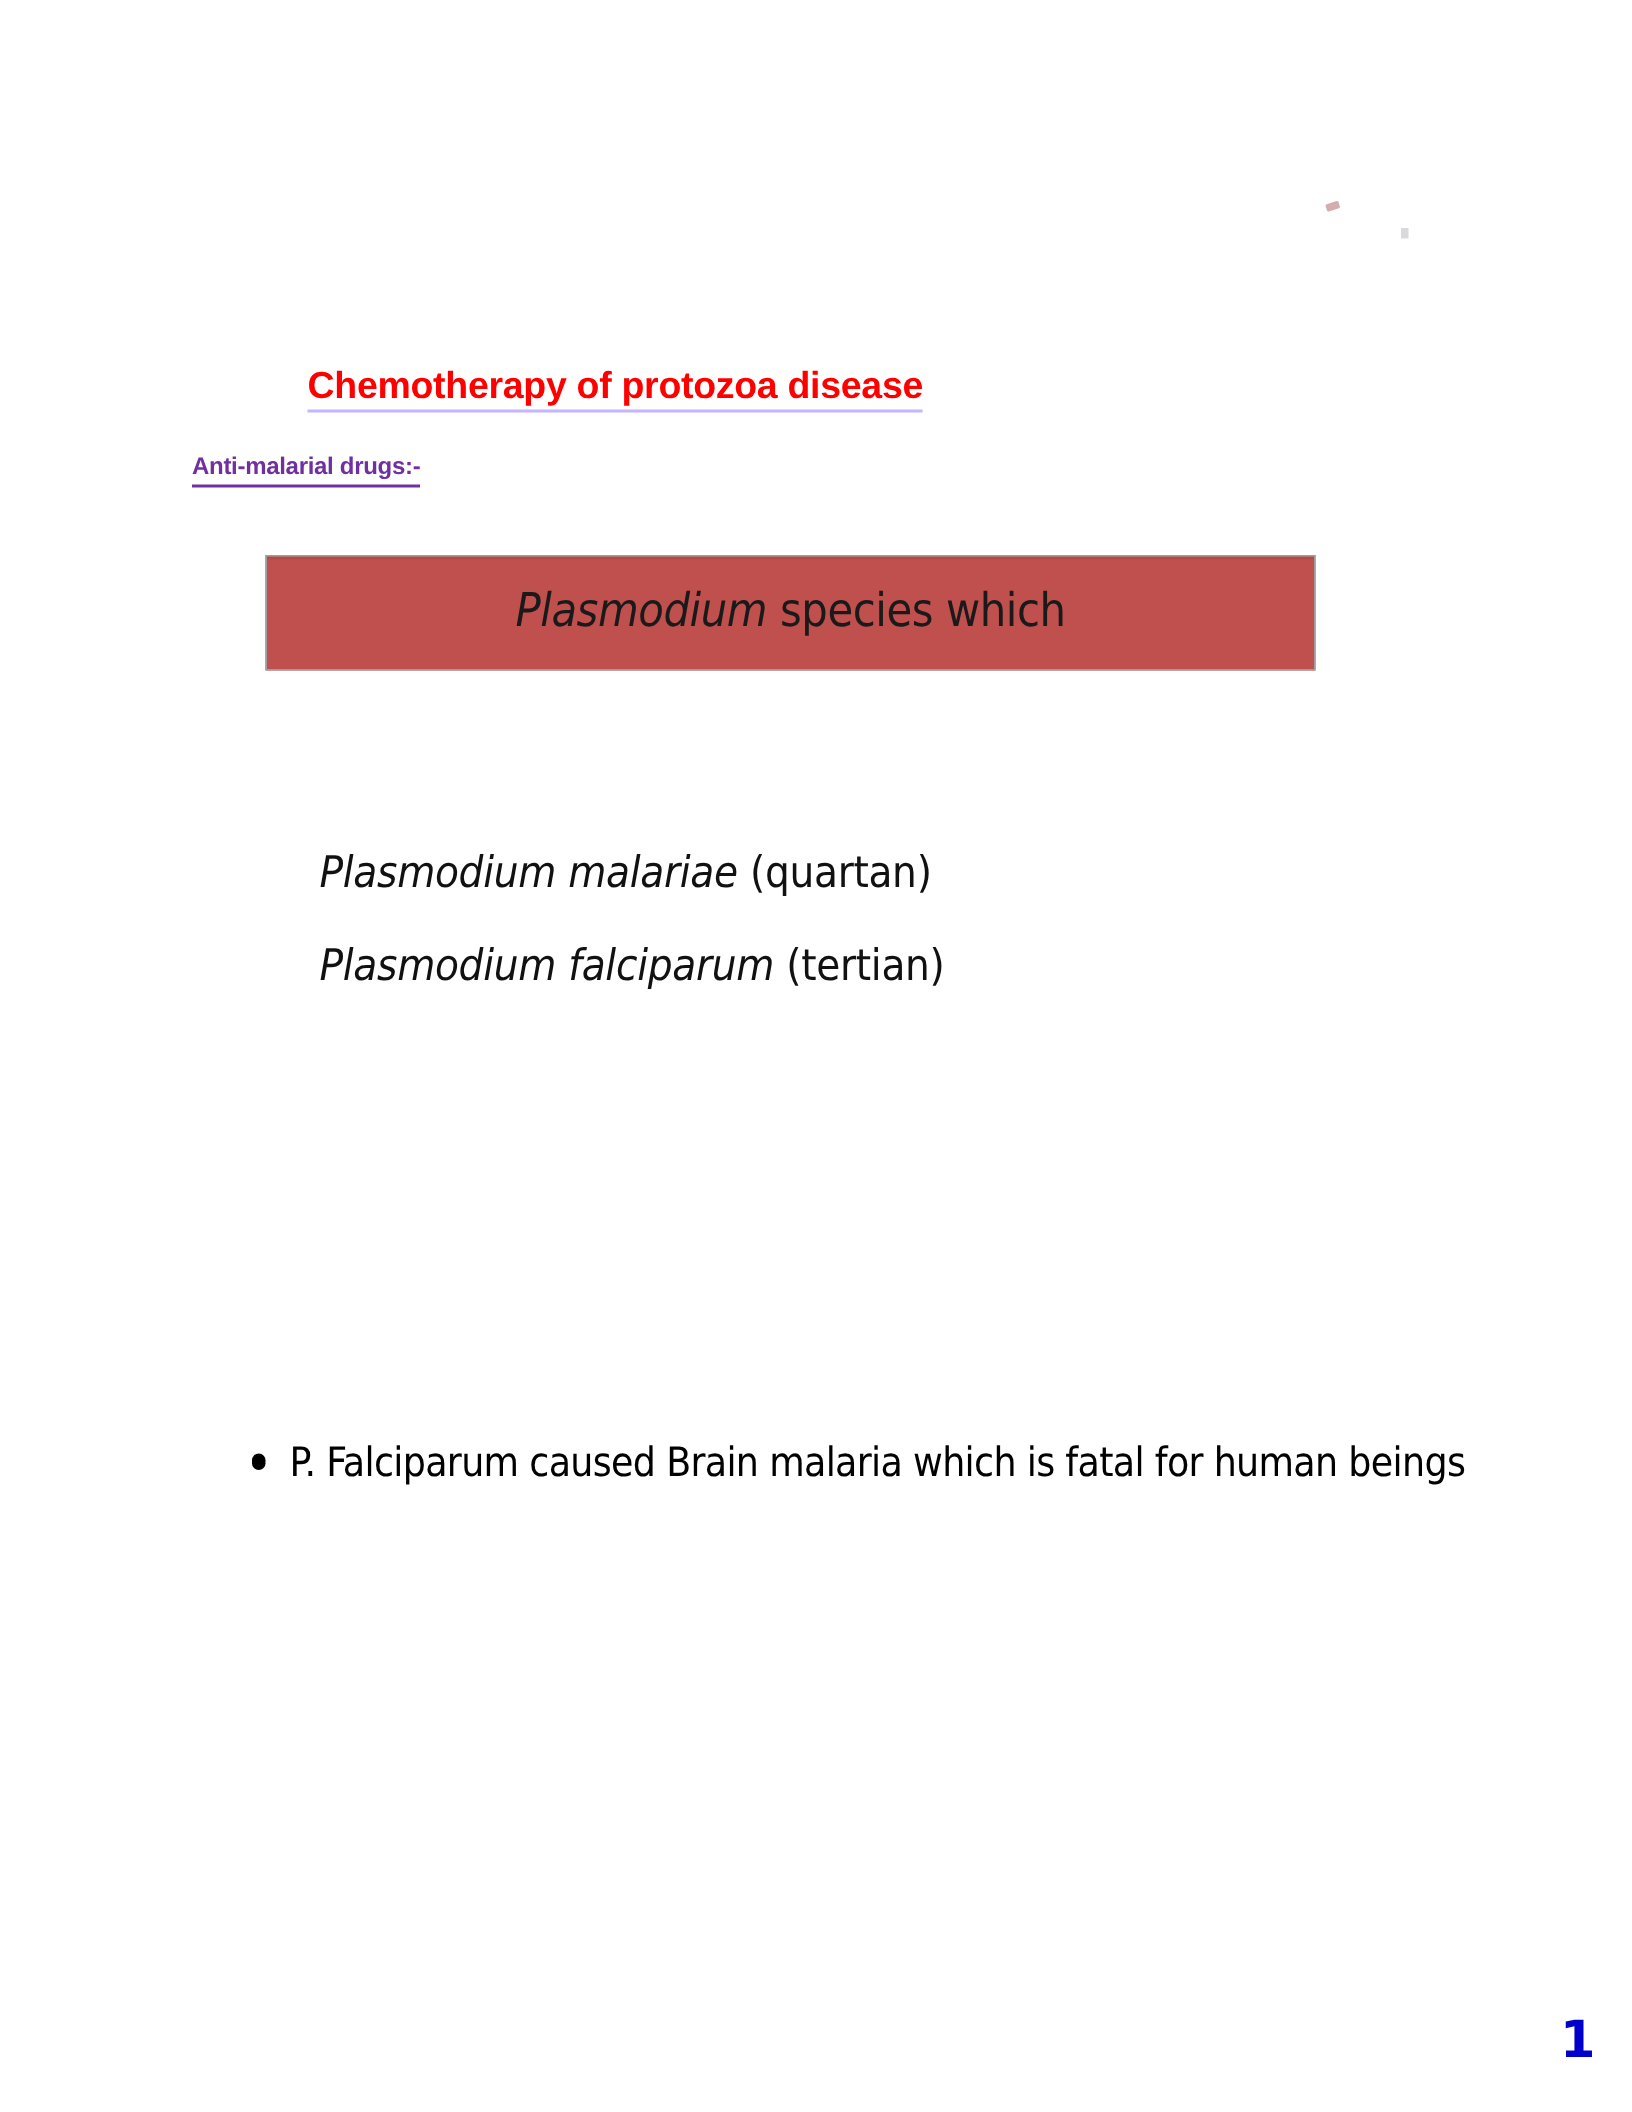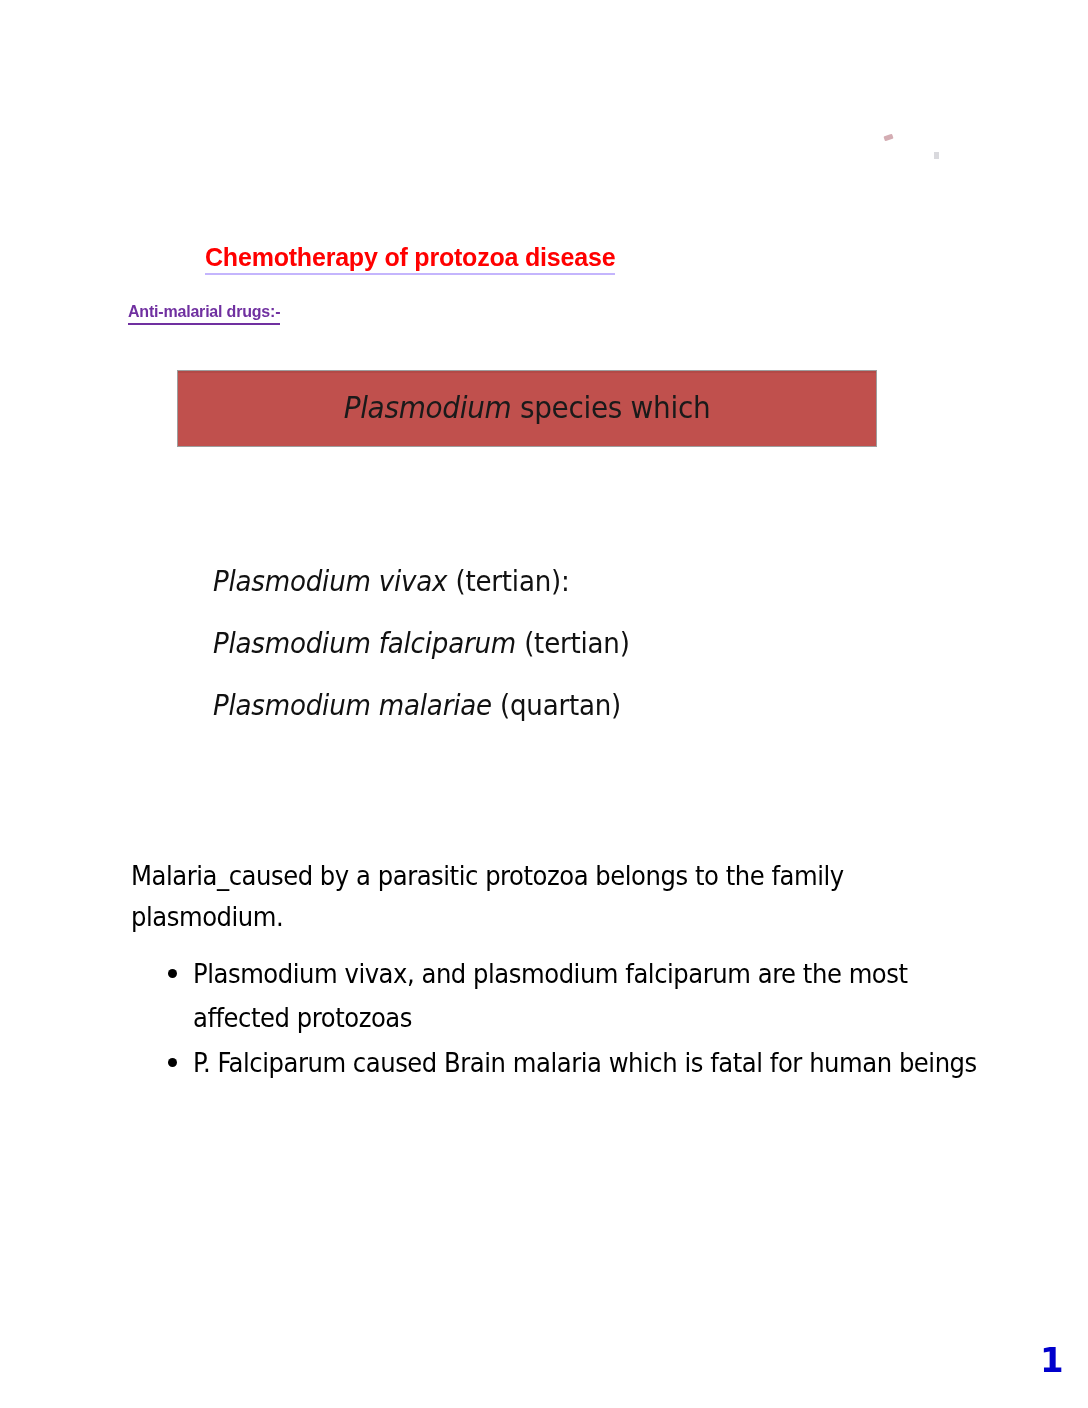--- a/index.html
+++ b/index.html
@@ -194,36 +194,31 @@
   <div class="title-purple">Anti-malarial drugs:-</div>
 
   <div class="banner">
     <div class="banner-text">
       <span class="sci">Plasmodium</span><span> species which</span><br>
     </div>
   </div>
 
   <div class="species-list">
     <div class="species-item">
-      <span class="sci">Plasmodium vivax</span><span> (tertian):</span>
+      <span class="sci">Plasmodium malariae</span><span> (quartan)</span>
     </div>
     <div class="species-item">
       <span class="sci">Plasmodium falciparum</span><span> (tertian)</span>
     </div>
-    <div class="species-item">
-      <span class="sci">Plasmodium malariae</span><span> (quartan)</span>
-    </div>
   </div>
 
-  <div class="body-para">Malaria_caused by a parasitic protozoa belongs to the family plasmodium.</div>
 
   <ul class="bullet-list">
     <li class="bullet-item">
       <span class="dot"></span>
-      <span>Plasmodium vivax, and plasmodium falciparum are the most affected protozoas</span>
     </li>
     <li class="bullet-item">
       <span class="dot"></span>
       <span>P. Falciparum caused Brain malaria which is fatal for human beings</span>
     </li>
   </ul>
 
   <div class="page-number">1</div>
 
 </div>

